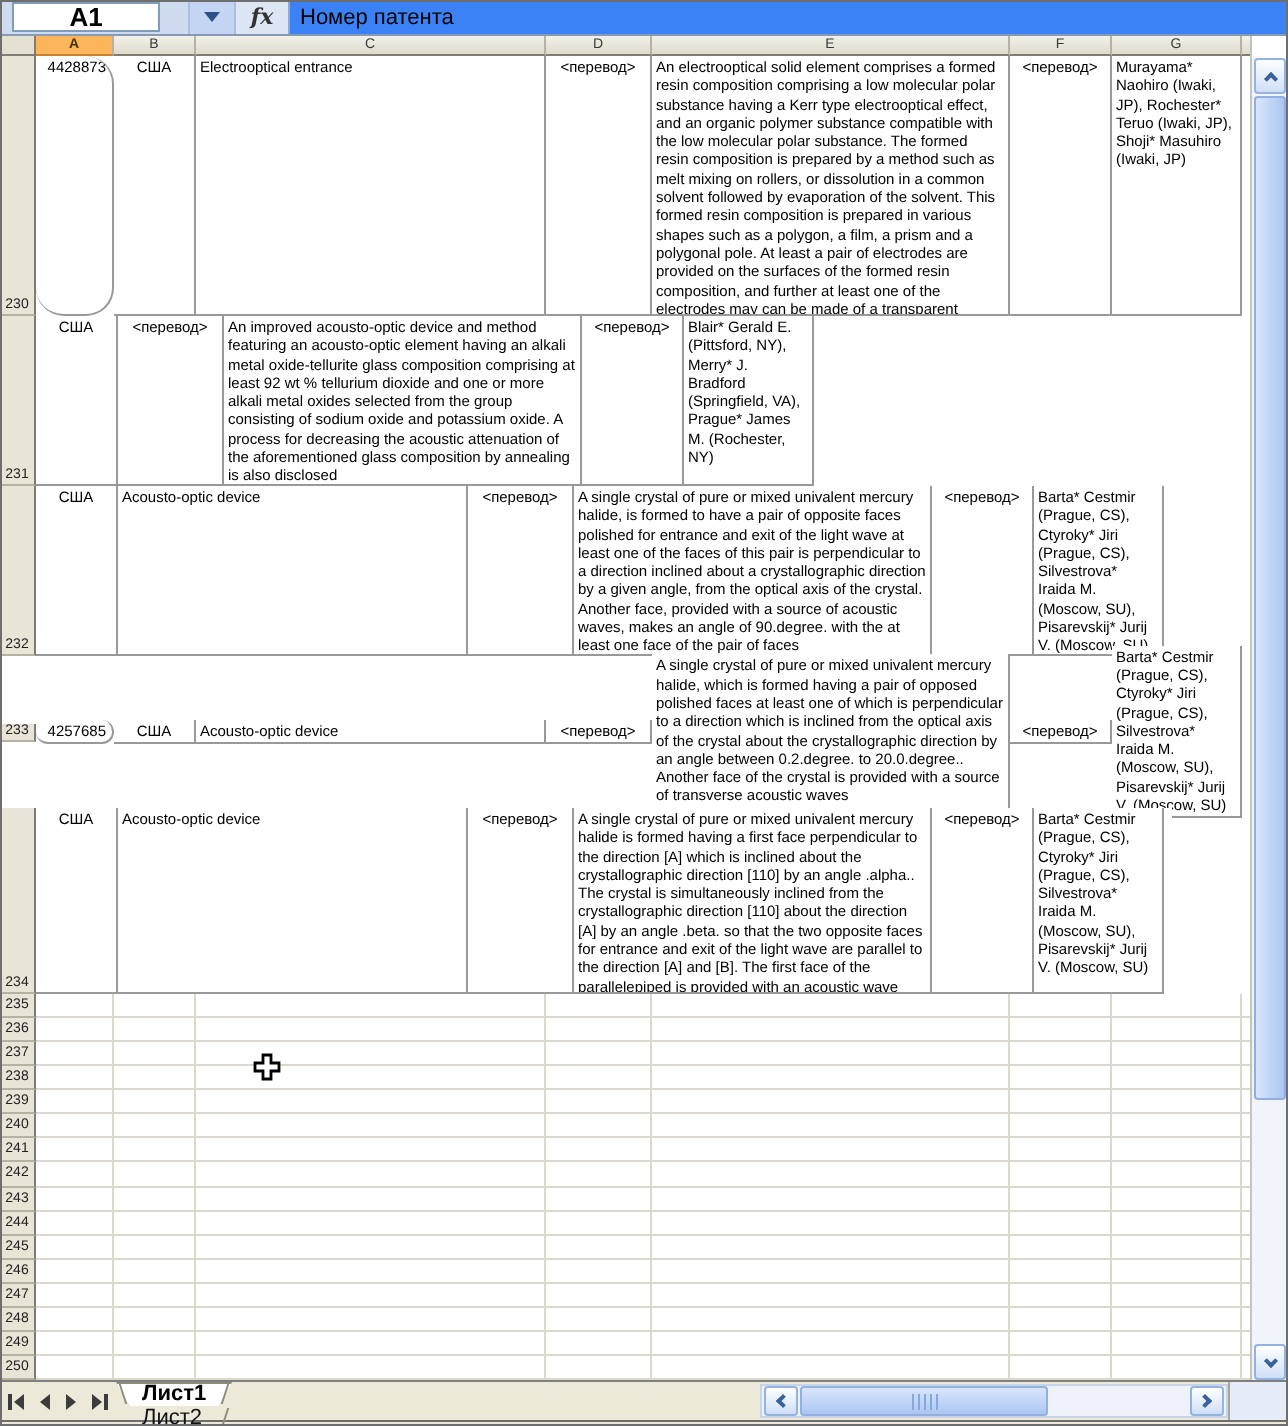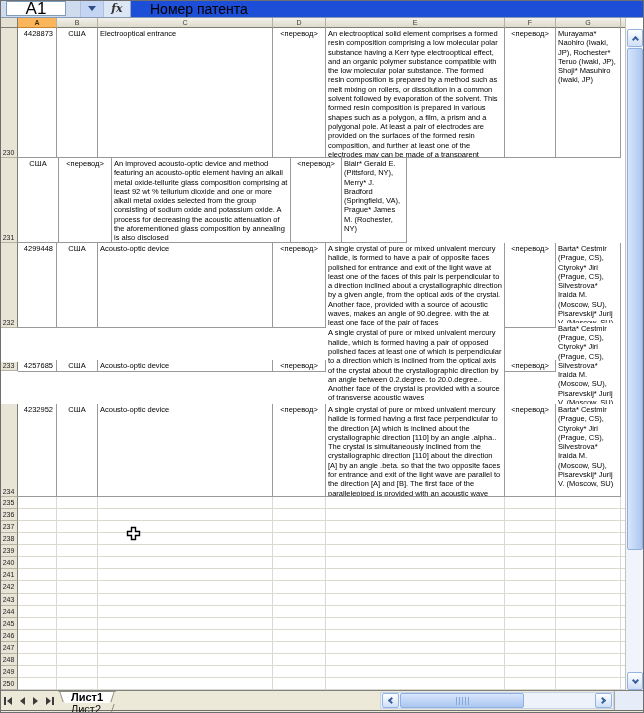--- a/index.html
+++ b/index.html
@@ -2,48 +2,48 @@
 <html><head>
 <meta charset="utf-8">
 <style>
   html,body{margin:0;padding:0;background:#fff;}
   .window{position:relative;width:644px;height:713px;font-family:"Liberation Sans",sans-serif;
     background:#fff;overflow:hidden;}
   .frame{position:absolute;inset:0;border:1px solid #6e6e6e;pointer-events:none;z-index:90;}
 
   
   .fbar{height:18px;display:flex;align-items:stretch;background:#cfdcf0;border-bottom:1px solid #8899b5;box-sizing:border-box;}
-  .namebox{width:60px;margin:1px 0 1px 6px;background:#fff;border:1px solid #7f9db9;box-sizing:border-box;
-    font-size:17px;display:flex;align-items:center;justify-content:center;color:#000;}
+  .namebox{width:74px;margin:1px 0 1px 6px;background:#fff;border:1px solid #7f9db9;box-sizing:border-box;
+    font-size:13px;display:flex;align-items:center;justify-content:center;color:#000;font-weight:bold;}
   .nb-gap{width:14px;}
   .nb-dd{width:22px;display:flex;align-items:center;justify-content:center;background:#c3d5f2;border-left:1px solid #aebfdd;border-right:1px solid #aebfdd;}
   .nb-dd .tri{width:0;height:0;border-left:4px solid transparent;border-right:4px solid transparent;border-top:5px solid #2c4f88;}
   .fxbox{width:26px;display:flex;align-items:center;justify-content:center;background:#dde6f5;
     font-family:"DejaVu Serif",serif;font-style:italic;font-weight:bold;font-size:11px;color:#333;border-right:1px solid #98a8c8;}
-  .fml{flex:1;background:#1d4ed8;font-size:14px;color:#000;display:flex;align-items:center;padding-left:19px;}
+  .fml{flex:1;background:#3b82f6;font-size:11px;color:#000;display:flex;align-items:center;padding-left:5px;}
 
   
   .sheet{position:relative;height:672px;background:#fff;}
   .hrow{display:flex;height:10px;}
   .corner{width:18px;background:#e4e1d2;border-right:1px solid #7d7d74;border-bottom:1px solid #7d7d74;box-sizing:border-box;}
   .ch{background:linear-gradient(#f2f1ea,#dedbcb);border-right:1px solid #b5b2a2;border-bottom:1px solid #7d7d74;box-sizing:border-box;
     font-size:7px;color:#3a3a3a;display:flex;align-items:center;justify-content:center;line-height:1;}
   .ch.sel{background:#fbb65c;border-bottom:1px solid #c9822d;color:#4a3000;font-weight:bold;}
   .ch-sliver{width:4px;background:linear-gradient(#f2f1ea,#dedbcb);border-bottom:1px solid #7d7d74;box-sizing:border-box;}
   .h-space{flex:1;background:#fff;}
 
   .cA{width:39px;} .cB{width:41px;} .cC{width:175px;} .cD{width:53px;} .cE{width:179px;} .cF{width:51px;} .cG{width:65px;}
 
   .trow{display:flex;box-sizing:border-box;}
   .rh{width:18px;background:#e8e5d7;border-right:1px solid #7d7d74;border-bottom:1px solid #b5b2a2;box-sizing:border-box;
     font-size:7px;color:#222;display:flex;align-items:flex-end;justify-content:center;padding-bottom:1px;line-height:1;}
   .c{box-sizing:border-box;border-right:1px solid #999999;border-bottom:1px solid #999999;background:#fff;
     font-size:7.5px;line-height:9.3px;color:#000;padding:1px 2px;overflow:hidden;word-wrap:break-word;}
   .c.first{border-left:none;}
-  .num{text-align:right;padding-right:3px;}
+  .num{text-align:right;padding-right:3px;border-radius:14px;}
   .ctr{text-align:center;}
   .sliver{width:4px;background:#fff;}
 
   .erow{display:flex;box-sizing:border-box;height:12.0625px;}
   .erh{align-items:center;padding-bottom:0;}
   .ec{box-sizing:border-box;border-right:1px solid #dbd8cd;border-bottom:1px solid #dbd8cd;background:#fff;}
   .sliver-e{width:4px;border-bottom:1px solid #dbd8cd;box-sizing:border-box;}
 
   
   .vscroll{position:absolute;top:0;right:0;width:19px;height:672px;background:#f1f5fb;border-left:1px solid #c4c4ba;
@@ -140,21 +140,20 @@
       <div class="c cB ctr">США</div>
       <div class="c cD ctr">&lt;перевод&gt;</div>
       <div class="c cE">An improved acousto-optic device and method featuring an acousto-optic element having an alkali metal oxide-tellurite glass composition comprising at least 92 wt % tellurium dioxide and one or more alkali metal oxides selected from the group consisting of sodium oxide and potassium oxide. A process for decreasing the acoustic attenuation of the aforementioned glass composition by annealing is also disclosed</div>
       <div class="c cF ctr">&lt;перевод&gt;</div>
       <div class="c cG">Blair* Gerald E. (Pittsford, NY), Merry* J. Bradford (Springfield, VA), Prague* James M. (Rochester, NY)</div>
       <div class="sliver"></div>
     </div>
 
     <div class="trow" style="height:85px;">
       <div class="rh">232</div>
-      <div class="c cA num first">4299448</div>
       <div class="c cB ctr">США</div>
       <div class="c cC">Acousto-optic device</div>
       <div class="c cD ctr">&lt;перевод&gt;</div>
       <div class="c cE">A single crystal of pure or mixed univalent mercury halide, is formed to have a pair of opposite faces polished for entrance and exit of the light wave at least one of the faces of this pair is perpendicular to a direction inclined about a crystallographic direction by a given angle, from the optical axis of the crystal. Another face, provided with a source of acoustic waves, makes an angle of 90.degree. with the at least one face of the pair of faces</div>
       <div class="c cF ctr">&lt;перевод&gt;</div>
       <div class="c cG">Barta* Cestmir (Prague, CS), Ctyroky* Jiri (Prague, CS), Silvestrova* Iraida M. (Moscow, SU), Pisarevskij* Jurij V. (Moscow, SU)</div>
       <div class="sliver"></div>
     </div>
 
     <div class="trow" style="height:76px;align-items:center;">
@@ -164,21 +163,20 @@
       <div class="c cC">Acousto-optic device</div>
       <div class="c cD ctr">&lt;перевод&gt;</div>
       <div class="c cE">A single crystal of pure or mixed univalent mercury halide, which is formed having a pair of opposed polished faces at least one of which is perpendicular to a direction which is inclined from the optical axis of the crystal about the crystallographic direction by an angle between 0.2.degree. to 20.0.degree.. Another face of the crystal is provided with a source of transverse acoustic waves</div>
       <div class="c cF ctr">&lt;перевод&gt;</div>
       <div class="c cG">Barta* Cestmir (Prague, CS), Ctyroky* Jiri (Prague, CS), Silvestrova* Iraida M. (Moscow, SU), Pisarevskij* Jurij V. (Moscow, SU)</div>
       <div class="sliver"></div>
     </div>
 
     <div class="trow" style="height:93px;">
       <div class="rh">234</div>
-      <div class="c cA num first">4232952</div>
       <div class="c cB ctr">США</div>
       <div class="c cC">Acousto-optic device</div>
       <div class="c cD ctr">&lt;перевод&gt;</div>
       <div class="c cE">A single crystal of pure or mixed univalent mercury halide is formed having a first face perpendicular to the direction [A] which is inclined about the crystallographic direction [110] by an angle .alpha.. The crystal is simultaneously inclined from the crystallographic direction [110] about the direction [A] by an angle .beta. so that the two opposite faces for entrance and exit of the light wave are parallel to the direction [A] and [B]. The first face of the parallelepiped is provided with an acoustic wave</div>
       <div class="c cF ctr">&lt;перевод&gt;</div>
       <div class="c cG">Barta* Cestmir (Prague, CS), Ctyroky* Jiri (Prague, CS), Silvestrova* Iraida M. (Moscow, SU), Pisarevskij* Jurij V. (Moscow, SU)</div>
       <div class="sliver"></div>
     </div>
 
     <div>

